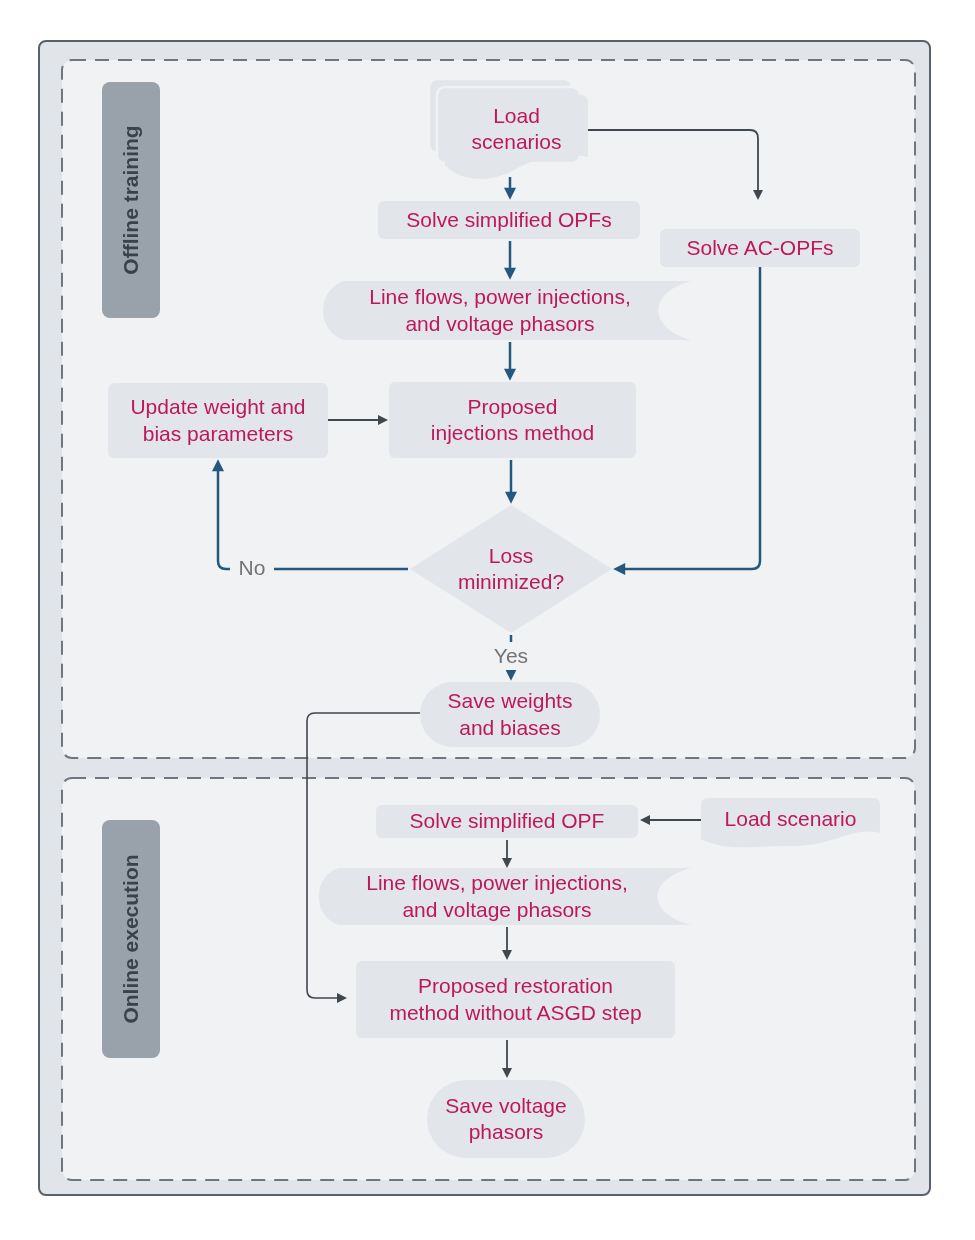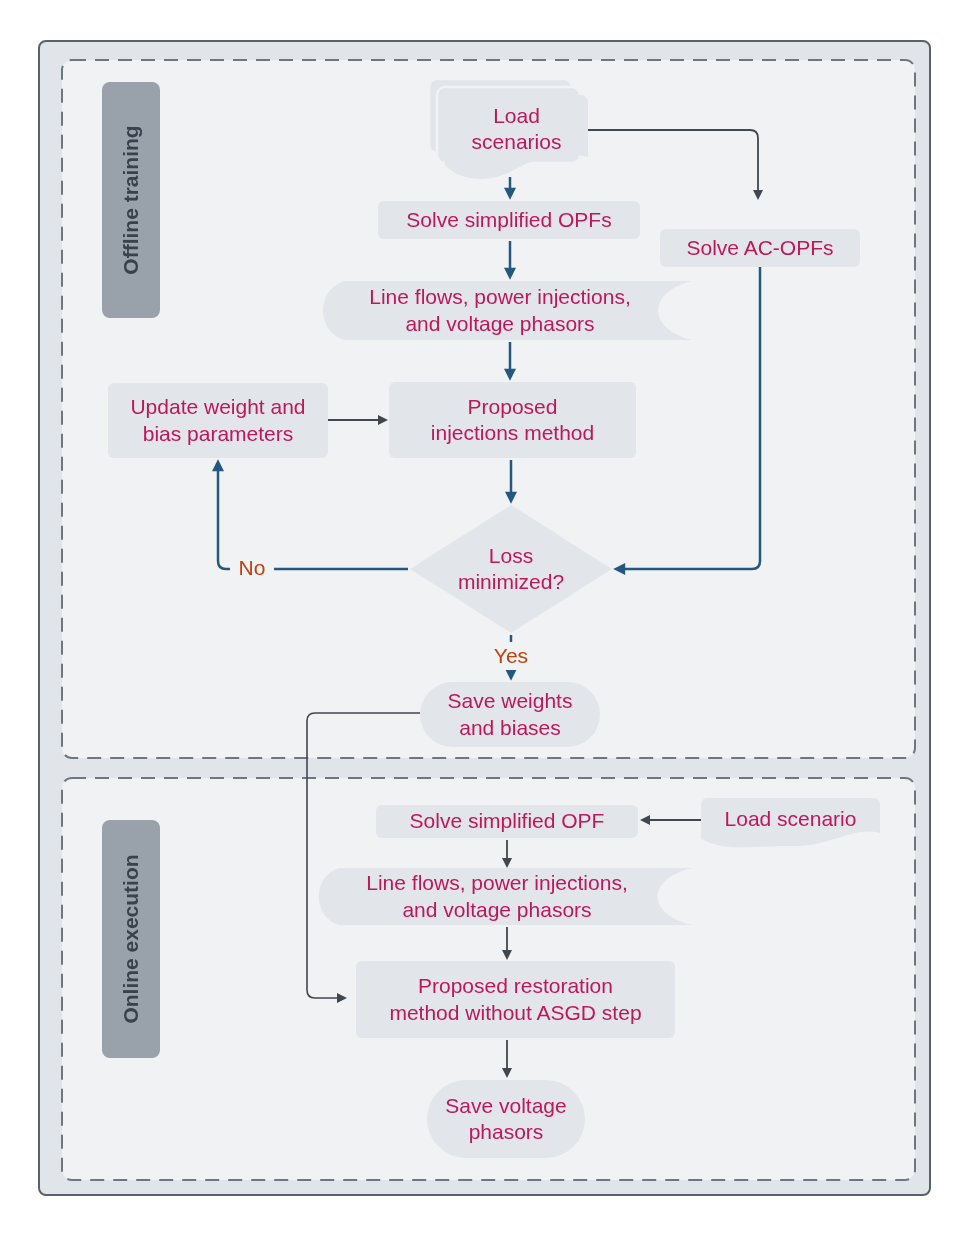--- a/index.html
+++ b/index.html
@@ -21,21 +21,21 @@
   .stadium{border-radius:40px;}
   .section-label{
     position:absolute;display:flex;align-items:center;justify-content:center;
     background:#99a1ab;border-radius:8px;color:#39414d;
   }
   .section-label span{
     transform:rotate(-90deg);white-space:nowrap;font-weight:bold;font-size:21px;
   }
   .edge-label{
     position:absolute;display:flex;align-items:center;justify-content:center;
-    background:#f1f2f4;color:#c2410c;font-size:21px;
+    background:#f1f2f4;color:#737373;font-size:21px;
   }
 </style>
 </head>
 <body>
 
 <div id="stage">
 
   <div id="frame"></div>
 
   <svg class="layer" width="975" height="1240" viewBox="0 0 975 1240">

